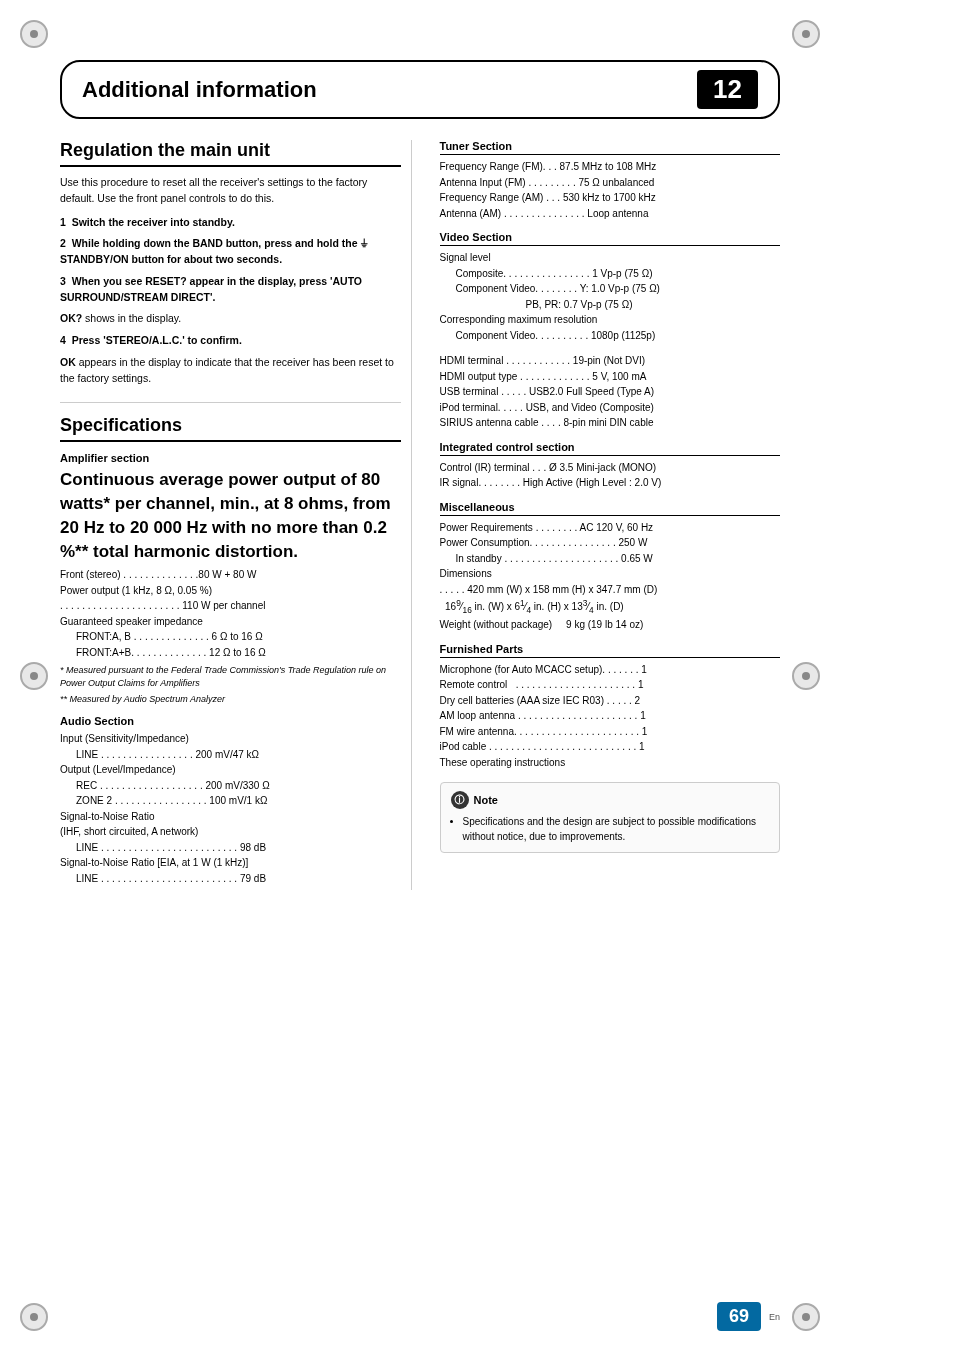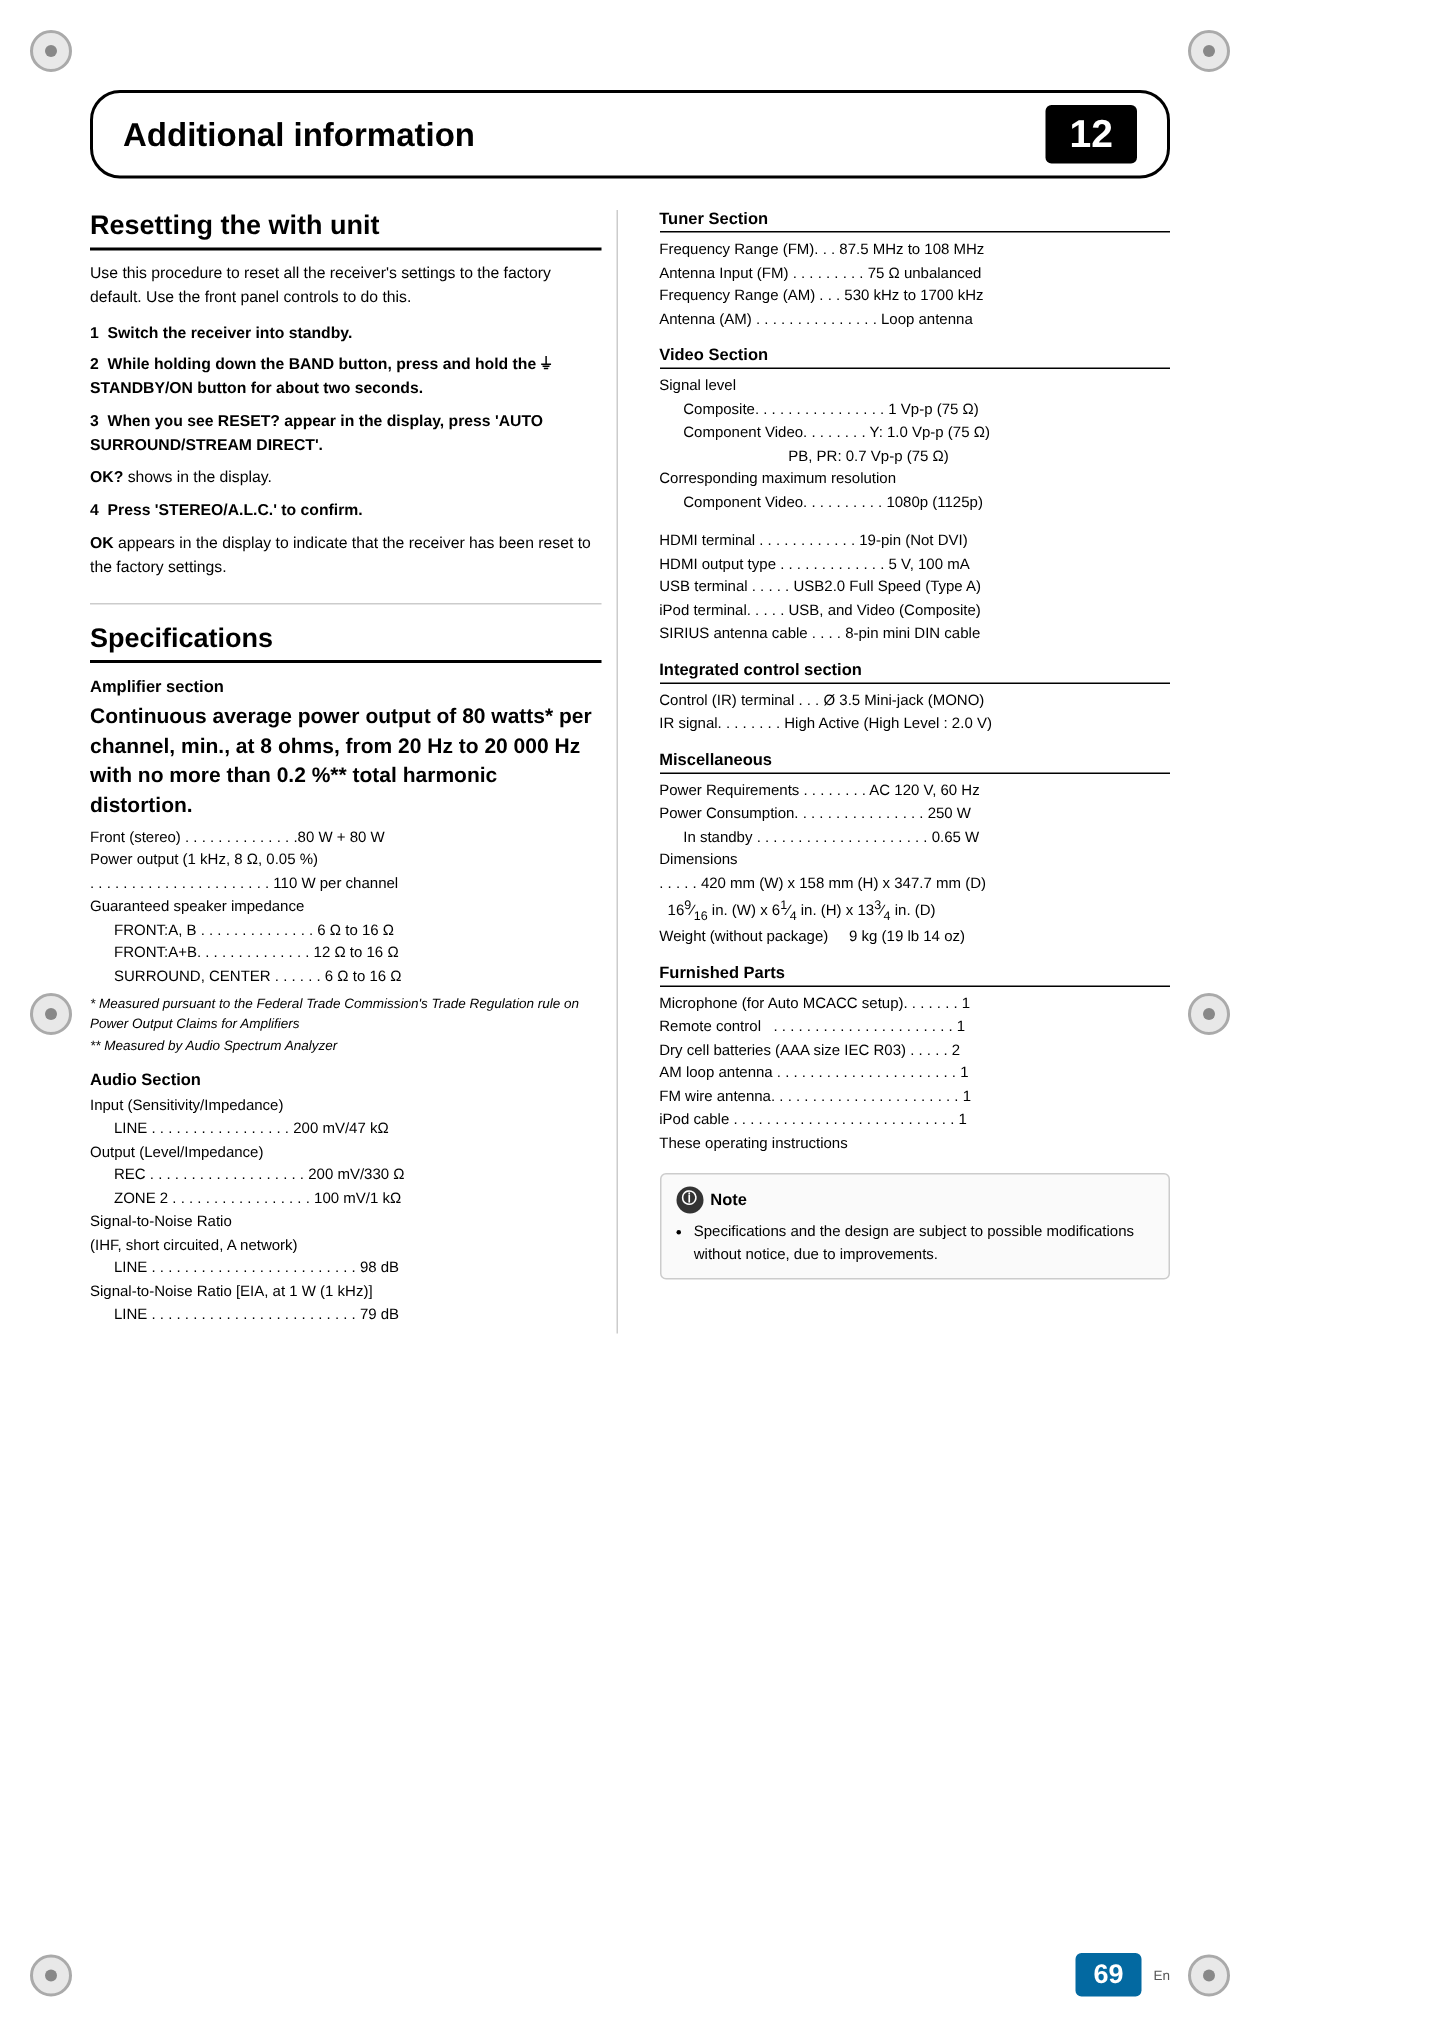--- a/index.html
+++ b/index.html
@@ -126,21 +126,21 @@
 
     .subsection-title {
       font-size: 11px;
       font-weight: bold;
       margin-top: 10px;
       margin-bottom: 4px;
     }
 
     .bold-spec {
       font-weight: bold;
-      font-size: 14px;
+      font-size: 17px;
       margin-bottom: 4px;
       line-height: 1.4;
     }
 
     .spec-text {
       font-size: 10px;
       line-height: 1.55;
       margin-bottom: 4px;
     }
 
@@ -307,21 +307,21 @@
       <span class="chapter-number-box">12</span>
     </div>
   </div>
 
   <div class="content-area">
     <div class="two-column">
 
       <div class="left-col">
 
         <div class="reset-section">
-          <div class="reset-title">Resetting the with unit</div>
+          <div class="reset-title">Regulation the main unit</div>
           <p class="reset-intro">Use this procedure to reset all the receiver's settings to the factory default. Use the front panel controls to do this.</p>
 
           <div class="step">
             <span class="step-num">1</span>&nbsp;&nbsp;<span class="step-bold">Switch the receiver into standby.</span>
           </div>
 
           <div class="step">
             <span class="step-num">2</span>&nbsp;&nbsp;<span class="step-bold">While holding down the BAND button, press and hold the ⏚ STANDBY/ON button for about two seconds.</span>
           </div>
 
@@ -350,21 +350,20 @@
           <div class="subsection-title">Amplifier section</div>
           <p class="bold-spec">Continuous average power output of 80 watts* per channel, min., at 8 ohms, from 20 Hz to 20 000 Hz with no more than 0.2 %** total harmonic distortion.</p>
 
           <div class="spec-text">
             <span>Front (stereo) . . . . . . . . . . . . . .80 W + 80 W</span><br>
             <span>Power output (1 kHz, 8 Ω, 0.05 %)</span><br>
             <span>. . . . . . . . . . . . . . . . . . . . . . 110 W per channel</span><br>
             <span>Guaranteed speaker impedance</span><br>
             <span class="indent">FRONT:A, B . . . . . . . . . . . . . . 6 Ω to 16 Ω</span>
             <span class="indent">FRONT:A+B. . . . . . . . . . . . . . 12 Ω to 16 Ω</span>
-            <span class="indent">SURROUND, CENTER  . . . . . . 6 Ω to 16 Ω</span>
           </div>
 
           <p class="footnote">* Measured pursuant to the Federal Trade Commission's Trade Regulation rule on Power Output Claims for Amplifiers</p>
           <p class="footnote">** Measured by Audio Spectrum Analyzer</p>
 
           <div class="subsection-title">Audio Section</div>
           <div class="spec-text">
             <span>Input (Sensitivity/Impedance)</span><br>
             <span class="indent">LINE . . . . . . . . . . . . . . . . . 200 mV/47 kΩ</span>
             <span>Output (Level/Impedance)</span><br>

